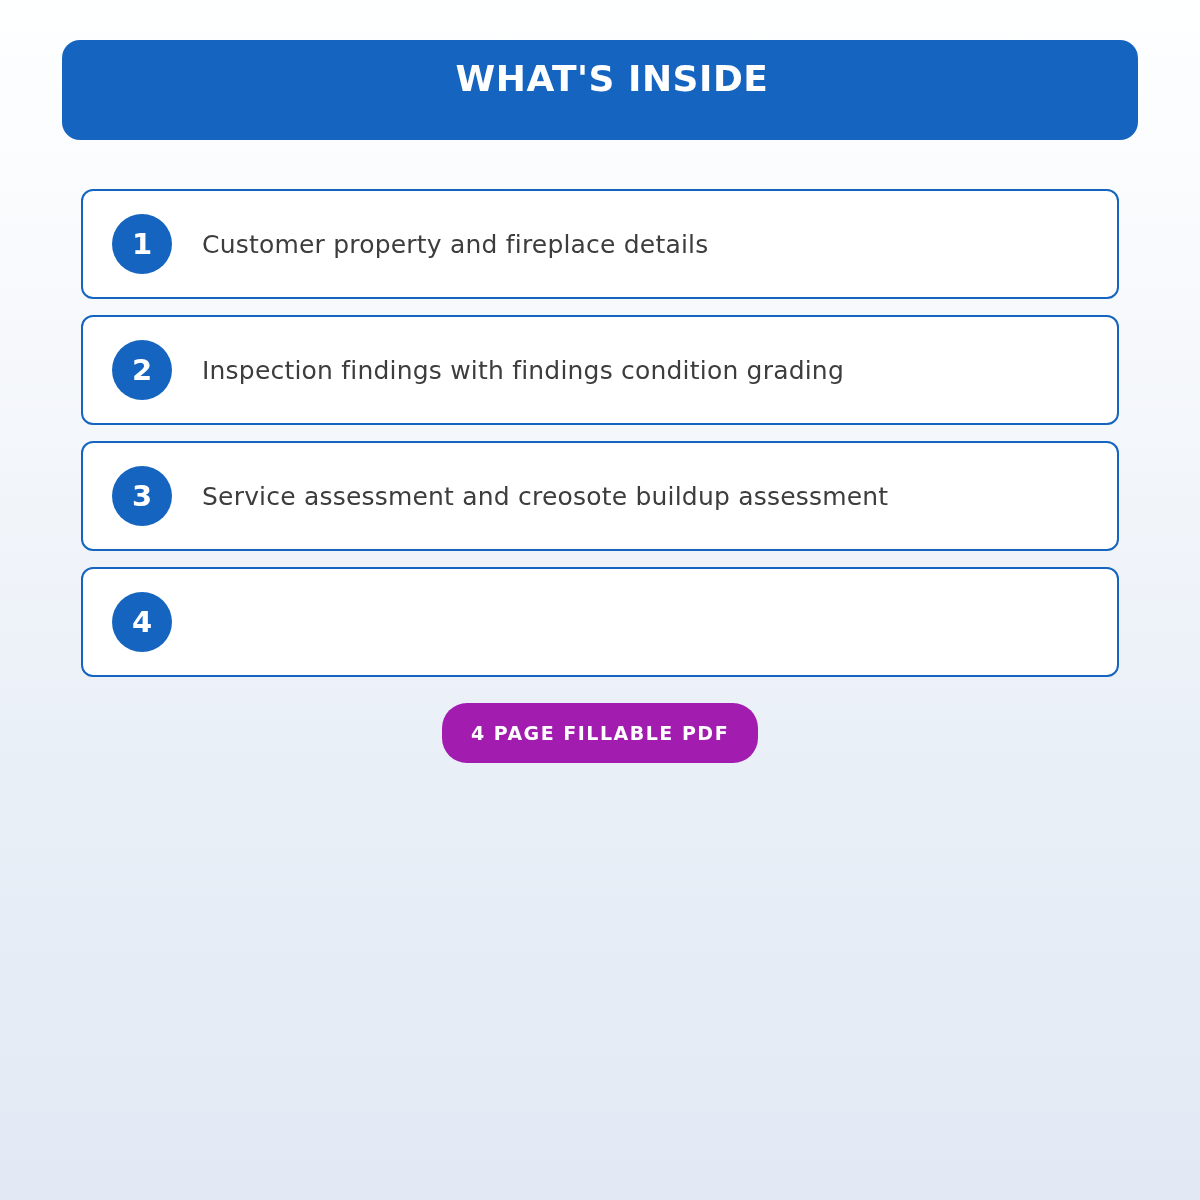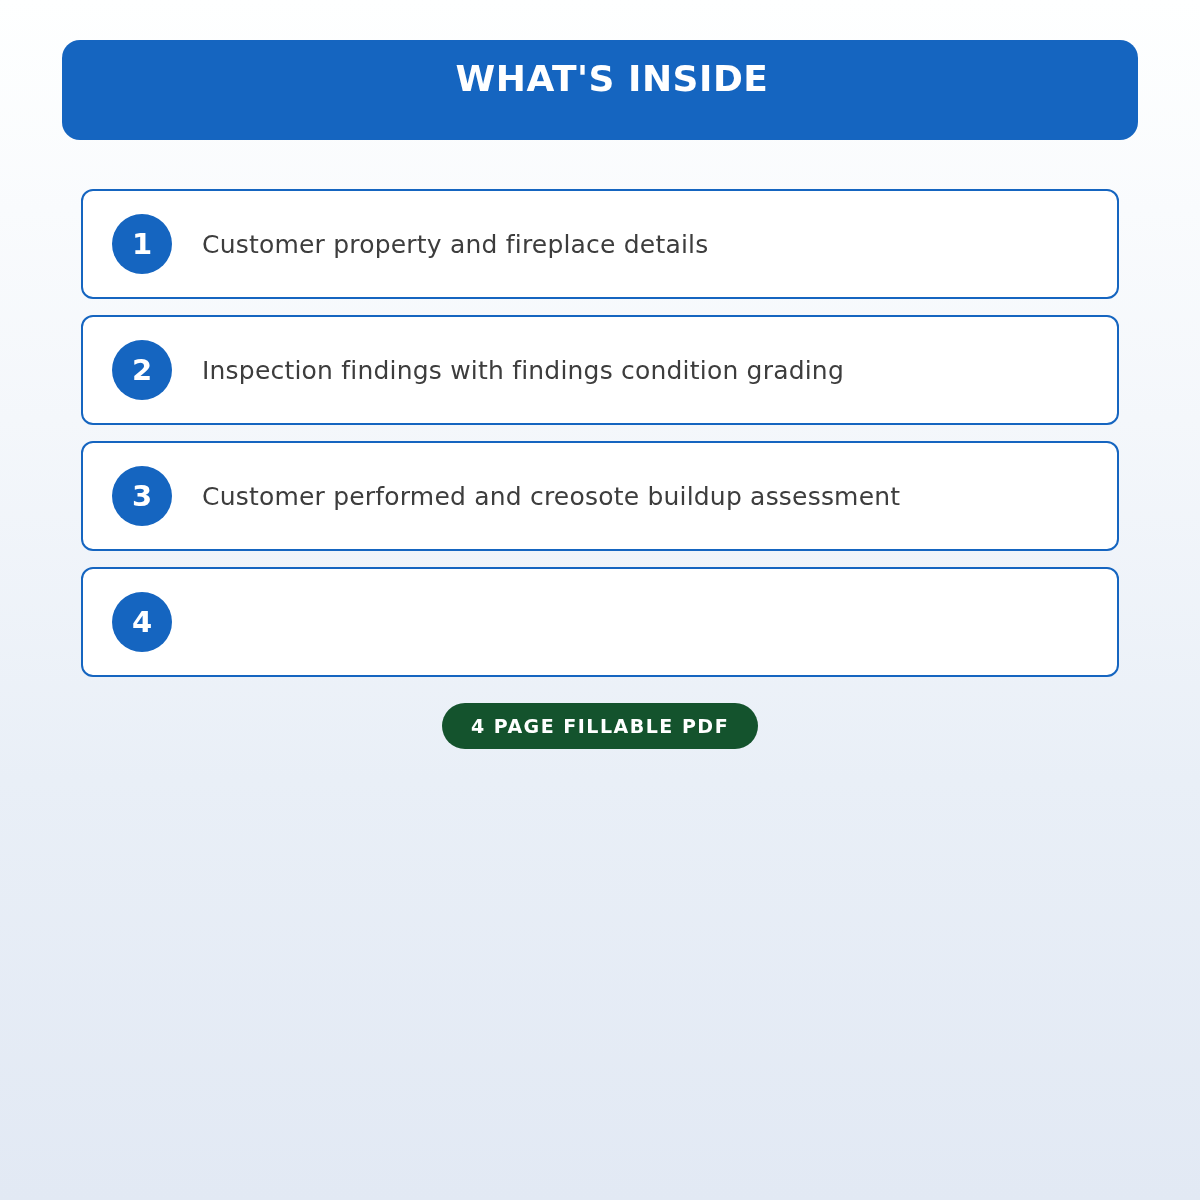--- a/index.html
+++ b/index.html
@@ -66,24 +66,24 @@
   }
   .item-label {
     font-size: 25px;
     color: #3d3d3d;
     letter-spacing: 0.2px;
   }
 
   .pdf-badge {
     box-sizing: border-box;
     width: fit-content;
-    height: 46px;
+    height: 60px;
     margin: 26px auto 0 auto;
     padding: 11px 29px;
-    background: #14532d;
+    background: #a21caf;
     border-radius: 25px;
     display: flex;
     align-items: center;
     justify-content: center;
   }
   .pdf-badge-label {
     color: #ffffff;
     font-size: 19px;
     font-weight: bold;
     letter-spacing: 1.5px;
@@ -104,21 +104,21 @@
     <div class="item-label">Customer property and fireplace details</div>
   </div>
 
   <div class="item-card">
     <div class="item-number-badge">2</div>
     <div class="item-label">Inspection findings with findings condition grading</div>
   </div>
 
   <div class="item-card">
     <div class="item-number-badge">3</div>
-    <div class="item-label">Customer performed and creosote buildup assessment</div>
+    <div class="item-label">Service assessment and creosote buildup assessment</div>
   </div>
 
   <div class="item-card">
     <div class="item-number-badge">4</div>
   </div>
 
 </div>
 
 <div class="pdf-badge">
   <span class="pdf-badge-label">4 PAGE FILLABLE PDF</span>

